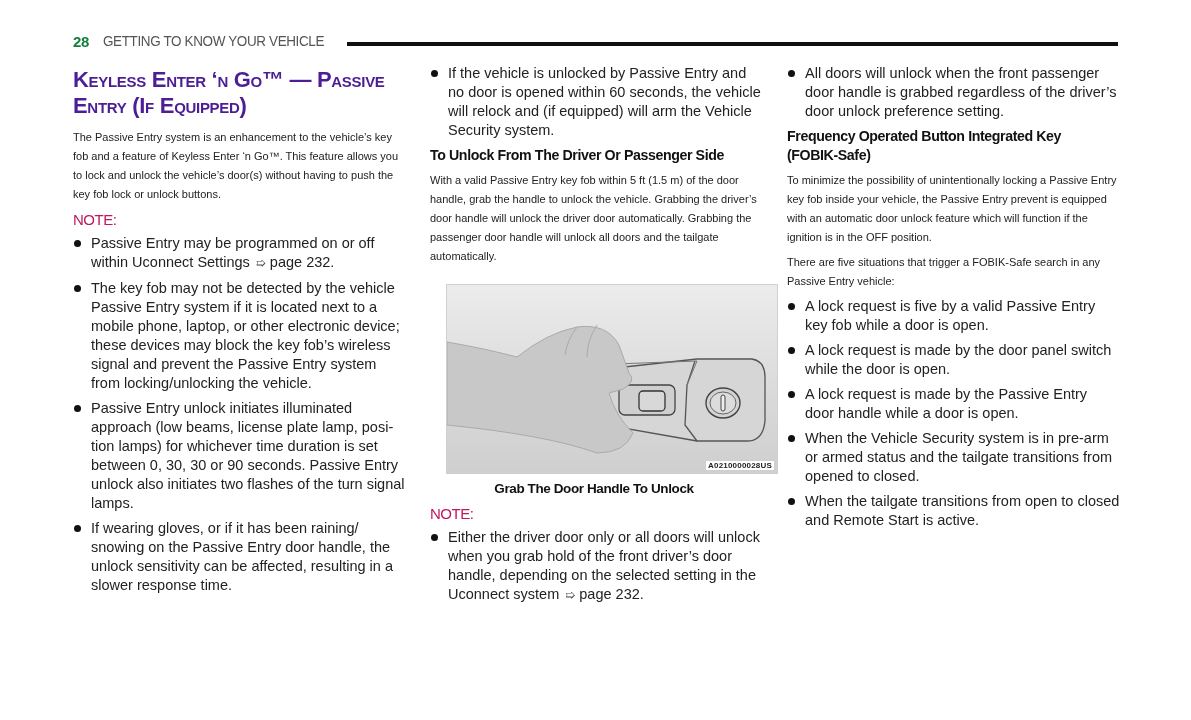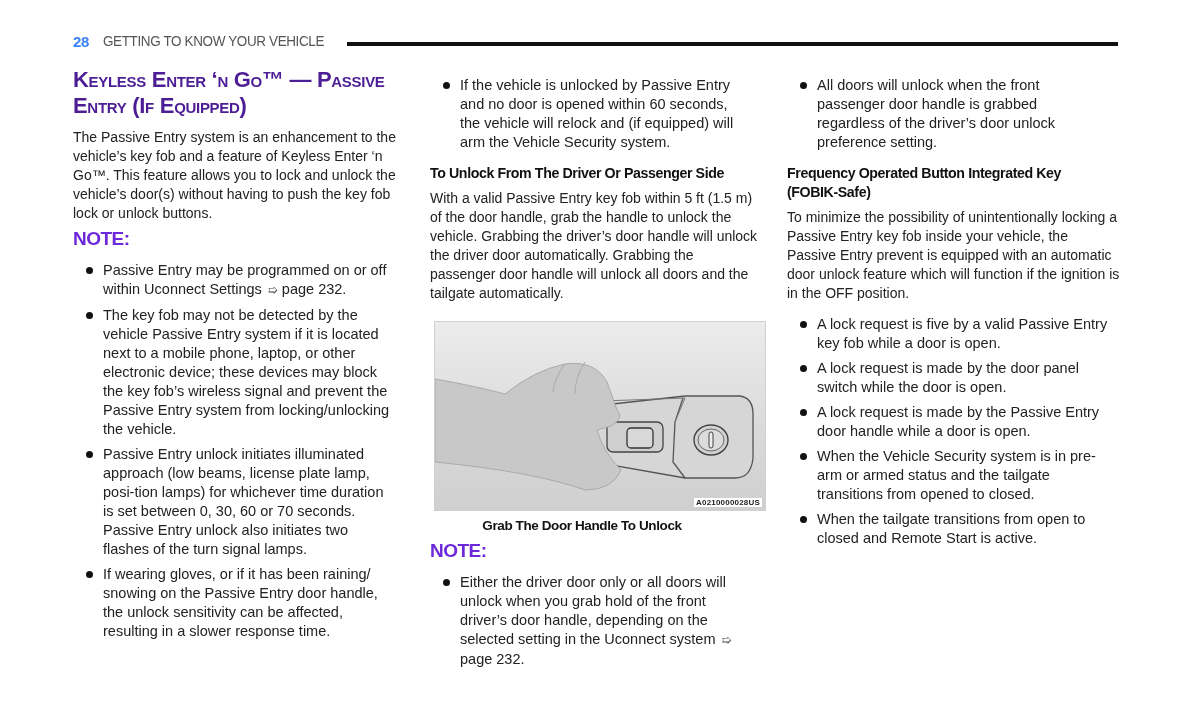--- a/index.html
+++ b/index.html
@@ -1,41 +1,41 @@
 <!DOCTYPE html>
 <html><head>
 <meta charset="utf-8">
 <style>
   html, body { margin: 0; padding: 0; background: #ffffff; }
   body { width: 1191px; height: 720px; position: relative; overflow: hidden; color: #1a1a1a; font-family: "Liberation Sans", sans-serif; }
 
   .header { position: absolute; left: 73px; top: 32px; width: 1046px; height: 20px; }
-  .header .pgnum { position: absolute; left: 0; top: 1px; font-size: 15px; font-weight: bold; color: #3b82f6; letter-spacing: -0.3px; }
+  .header .pgnum { position: absolute; left: 0; top: 1px; font-size: 15px; font-weight: bold; color: #15803d; letter-spacing: -0.3px; }
   .header .chapter { position: absolute; left: 30px; top: 1px; font-size: 14.5px; color: #555; letter-spacing: -0.4px; font-weight: normal; transform: scaleX(0.93); transform-origin: left center; }
   .header .rule { position: absolute; left: 274px; top: 10px; width: 771px; height: 4px; background: #111; }
 
   .col { position: absolute; top: 64px; }
   .col1 { left: 73px; width: 333px; }
   .col2 { left: 430px; width: 332px; }
   .col3 { left: 787px; width: 333px; }
 
   .section-title { font-weight: bold; font-size: 22px; line-height: 26px; margin: 3px 0 9px 0; color: #4c1d95; letter-spacing: -0.3px; font-variant: small-caps; }
   .section-title .l1, .section-title .l2 { display: block; }
 
-  p.body { margin: 0 0 6px 0; font-size: 14px; line-height: 19px; color: #222; }
-  .note-label { font-weight: bold; font-size: 19px; line-height: 20px; margin: 3px 0 4px 0; color: #6d28d9; letter-spacing: -0.5px; }
+  p.body { margin: 0 0 6px 0; font-size: 11px; line-height: 19px; color: #222; }
+  .note-label { font-weight: normal; font-size: 15px; line-height: 20px; margin: 3px 0 4px 0; color: #be185d; letter-spacing: -0.5px; }
   .subhead { font-weight: bold; font-size: 14.2px; line-height: 19px; margin: 4px 12px 6px 0; color: #111; letter-spacing: -0.4px; }
 
-  ul.bullets { list-style: none; margin: 12px; padding: 0; }
+  ul.bullets { list-style: none; margin: 0; padding: 0; }
   ul.bullets li { position: relative; padding-left: 18px; margin: 0 0 6px 0; font-size: 14.5px; line-height: 19px; color: #222; }
   ul.bullets li .dot { position: absolute; left: 1px; top: 6px; width: 7px; height: 7px; border-radius: 50%; background: #111; }
 
   .xref { display: inline-block; font-size: 12px; color: #444; margin: 0 4px 0 6px; }
 
-  .figure { width: 296px; margin: 18px 0 6px 4px; }
+  .figure { width: 296px; margin: 18px 0 6px 16px; }
   .figure .frame { position: relative; width: 330px; height: 188px; background: linear-gradient(#ececec, #d9d9d9 60%, #cfcfcf); border: 1px solid #d0d0d0; overflow: hidden; }
   .figure .figid { position: absolute; right: 3px; bottom: 3px; background: #fff; font-size: 8px; font-weight: bold; padding: 0 2px; color: #222; letter-spacing: 0.2px; }
   .figure .caption { text-align: center; font-weight: bold; font-size: 13.5px; line-height: 18px; margin-top: 6px; color: #111; letter-spacing: -0.4px; }
 </style>
 </head>
 <body>
 
 <div class="header">
   <span class="pgnum">28</span>
   <span class="chapter">GETTING TO KNOW YOUR VEHICLE</span>
@@ -53,21 +53,21 @@
     <li>
       <span class="dot"></span>
       <span>Passive Entry may be programmed on or off within Uconnect Settings</span><span class="xref">➯</span><span>page 232.</span>
     </li>
     <li>
       <span class="dot"></span>
       <span>The key fob may not be detected by the vehicle Passive Entry system if it is located next to a mobile phone, laptop, or other electronic device; these devices may block the key fob’s wireless signal and prevent the Passive Entry system from locking/unlocking the vehicle.</span>
     </li>
     <li>
       <span class="dot"></span>
-      <span>Passive Entry unlock initiates illuminated approach (low beams, license plate lamp, posi-tion lamps) for whichever time duration is set between 0, 30, 60 or 70 seconds. Passive Entry unlock also initiates two flashes of the turn signal lamps.</span>
+      <span>Passive Entry unlock initiates illuminated approach (low beams, license plate lamp, posi-tion lamps) for whichever time duration is set between 0, 30, 30 or 90 seconds. Passive Entry unlock also initiates two flashes of the turn signal lamps.</span>
     </li>
     <li>
       <span class="dot"></span>
       <span>If wearing gloves, or if it has been raining/ snowing on the Passive Entry door handle, the unlock sensitivity can be affected, resulting in a slower response time.</span>
     </li>
   </ul>
 </div>
 
 <div class="col col2">
   <ul class="bullets">
@@ -114,20 +114,21 @@
 
 <div class="col col3">
   <ul class="bullets">
     <li>
       <span class="dot"></span>
       <span>All doors will unlock when the front passenger door handle is grabbed regardless of the driver’s door unlock preference setting.</span>
     </li>
   </ul>
   <div class="subhead">Frequency Operated Button Integrated Key (FOBIK-Safe)</div>
   <p class="body">To minimize the possibility of unintentionally locking a Passive Entry key fob inside your vehicle, the Passive Entry prevent is equipped with an automatic door unlock feature which will function if the ignition is in the OFF position.</p>
+  <p class="body">There are five situations that trigger a FOBIK-Safe search in any Passive Entry vehicle:</p>
   <ul class="bullets">
     <li>
       <span class="dot"></span>
       <span>A lock request is five by a valid Passive Entry key fob while a door is open.</span>
     </li>
     <li>
       <span class="dot"></span>
       <span>A lock request is made by the door panel switch while the door is open.</span>
     </li>
     <li>

